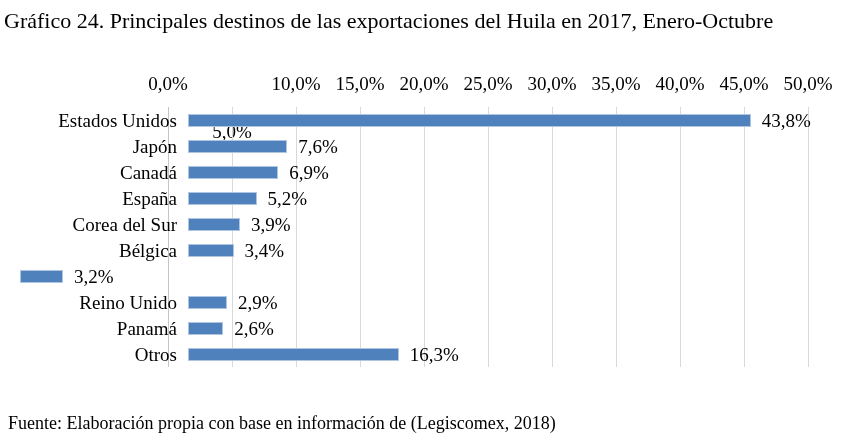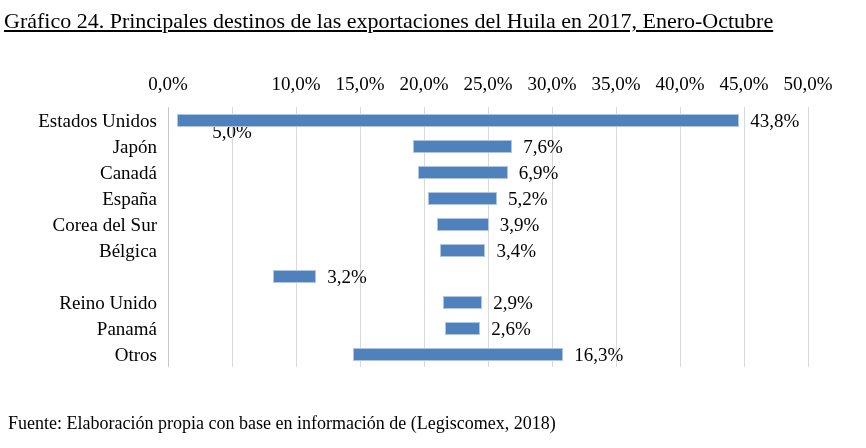--- a/index.html
+++ b/index.html
@@ -6,48 +6,48 @@
   .page{
     position:relative;
     width:866px;height:448px;
     background:#ffffff;
     font-family:"Liberation Serif","DejaVu Serif",serif;
     color:#000000;
     overflow:hidden;
   }
   .chart-title{
     position:absolute;left:4px;top:8px;width:860px;
-    font-size:22px;line-height:26px;white-space:nowrap;text-decoration:underline;
+    font-size:22px;line-height:26px;white-space:nowrap;
   }
   .tick-row{
     position:absolute;left:168px;top:72px;width:640px;height:24px;
   }
   .tick{
     position:absolute;top:0;transform:translateX(-50%);
     font-size:19px;line-height:24px;white-space:nowrap;
   }
   .plot{
     position:absolute;left:168px;top:107px;width:640px;height:260px;
   }
   .gridline{
     position:absolute;top:0;bottom:0;width:1px;
   }
   .rows{
     position:absolute;left:0;top:107px;width:866px;height:260px;
     display:flex;flex-direction:column;
   }
   .bar-row{
-    flex:1;display:flex;align-items:center;
+    flex:1;display:flex;align-items:center;padding-left:20px;
   }
   .cat{
     width:168px;padding-right:11px;box-sizing:border-box;
     text-align:right;font-size:19px;line-height:1;white-space:nowrap;
   }
   .barwrap{
-    width:640px;height:13px;display:flex;align-items:center;position:relative;justify-content:center;
+    width:640px;height:13px;display:flex;align-items:center;position:relative;
   }
   .bar{
     height:11px;border:1px solid #AFC5E2;
   }
   .val{
     margin-left:11px;font-size:19px;line-height:1;white-space:nowrap;
   }
   .source-note{
     position:absolute;left:8px;top:410px;width:850px;
     font-size:18px;line-height:26px;white-space:nowrap;

